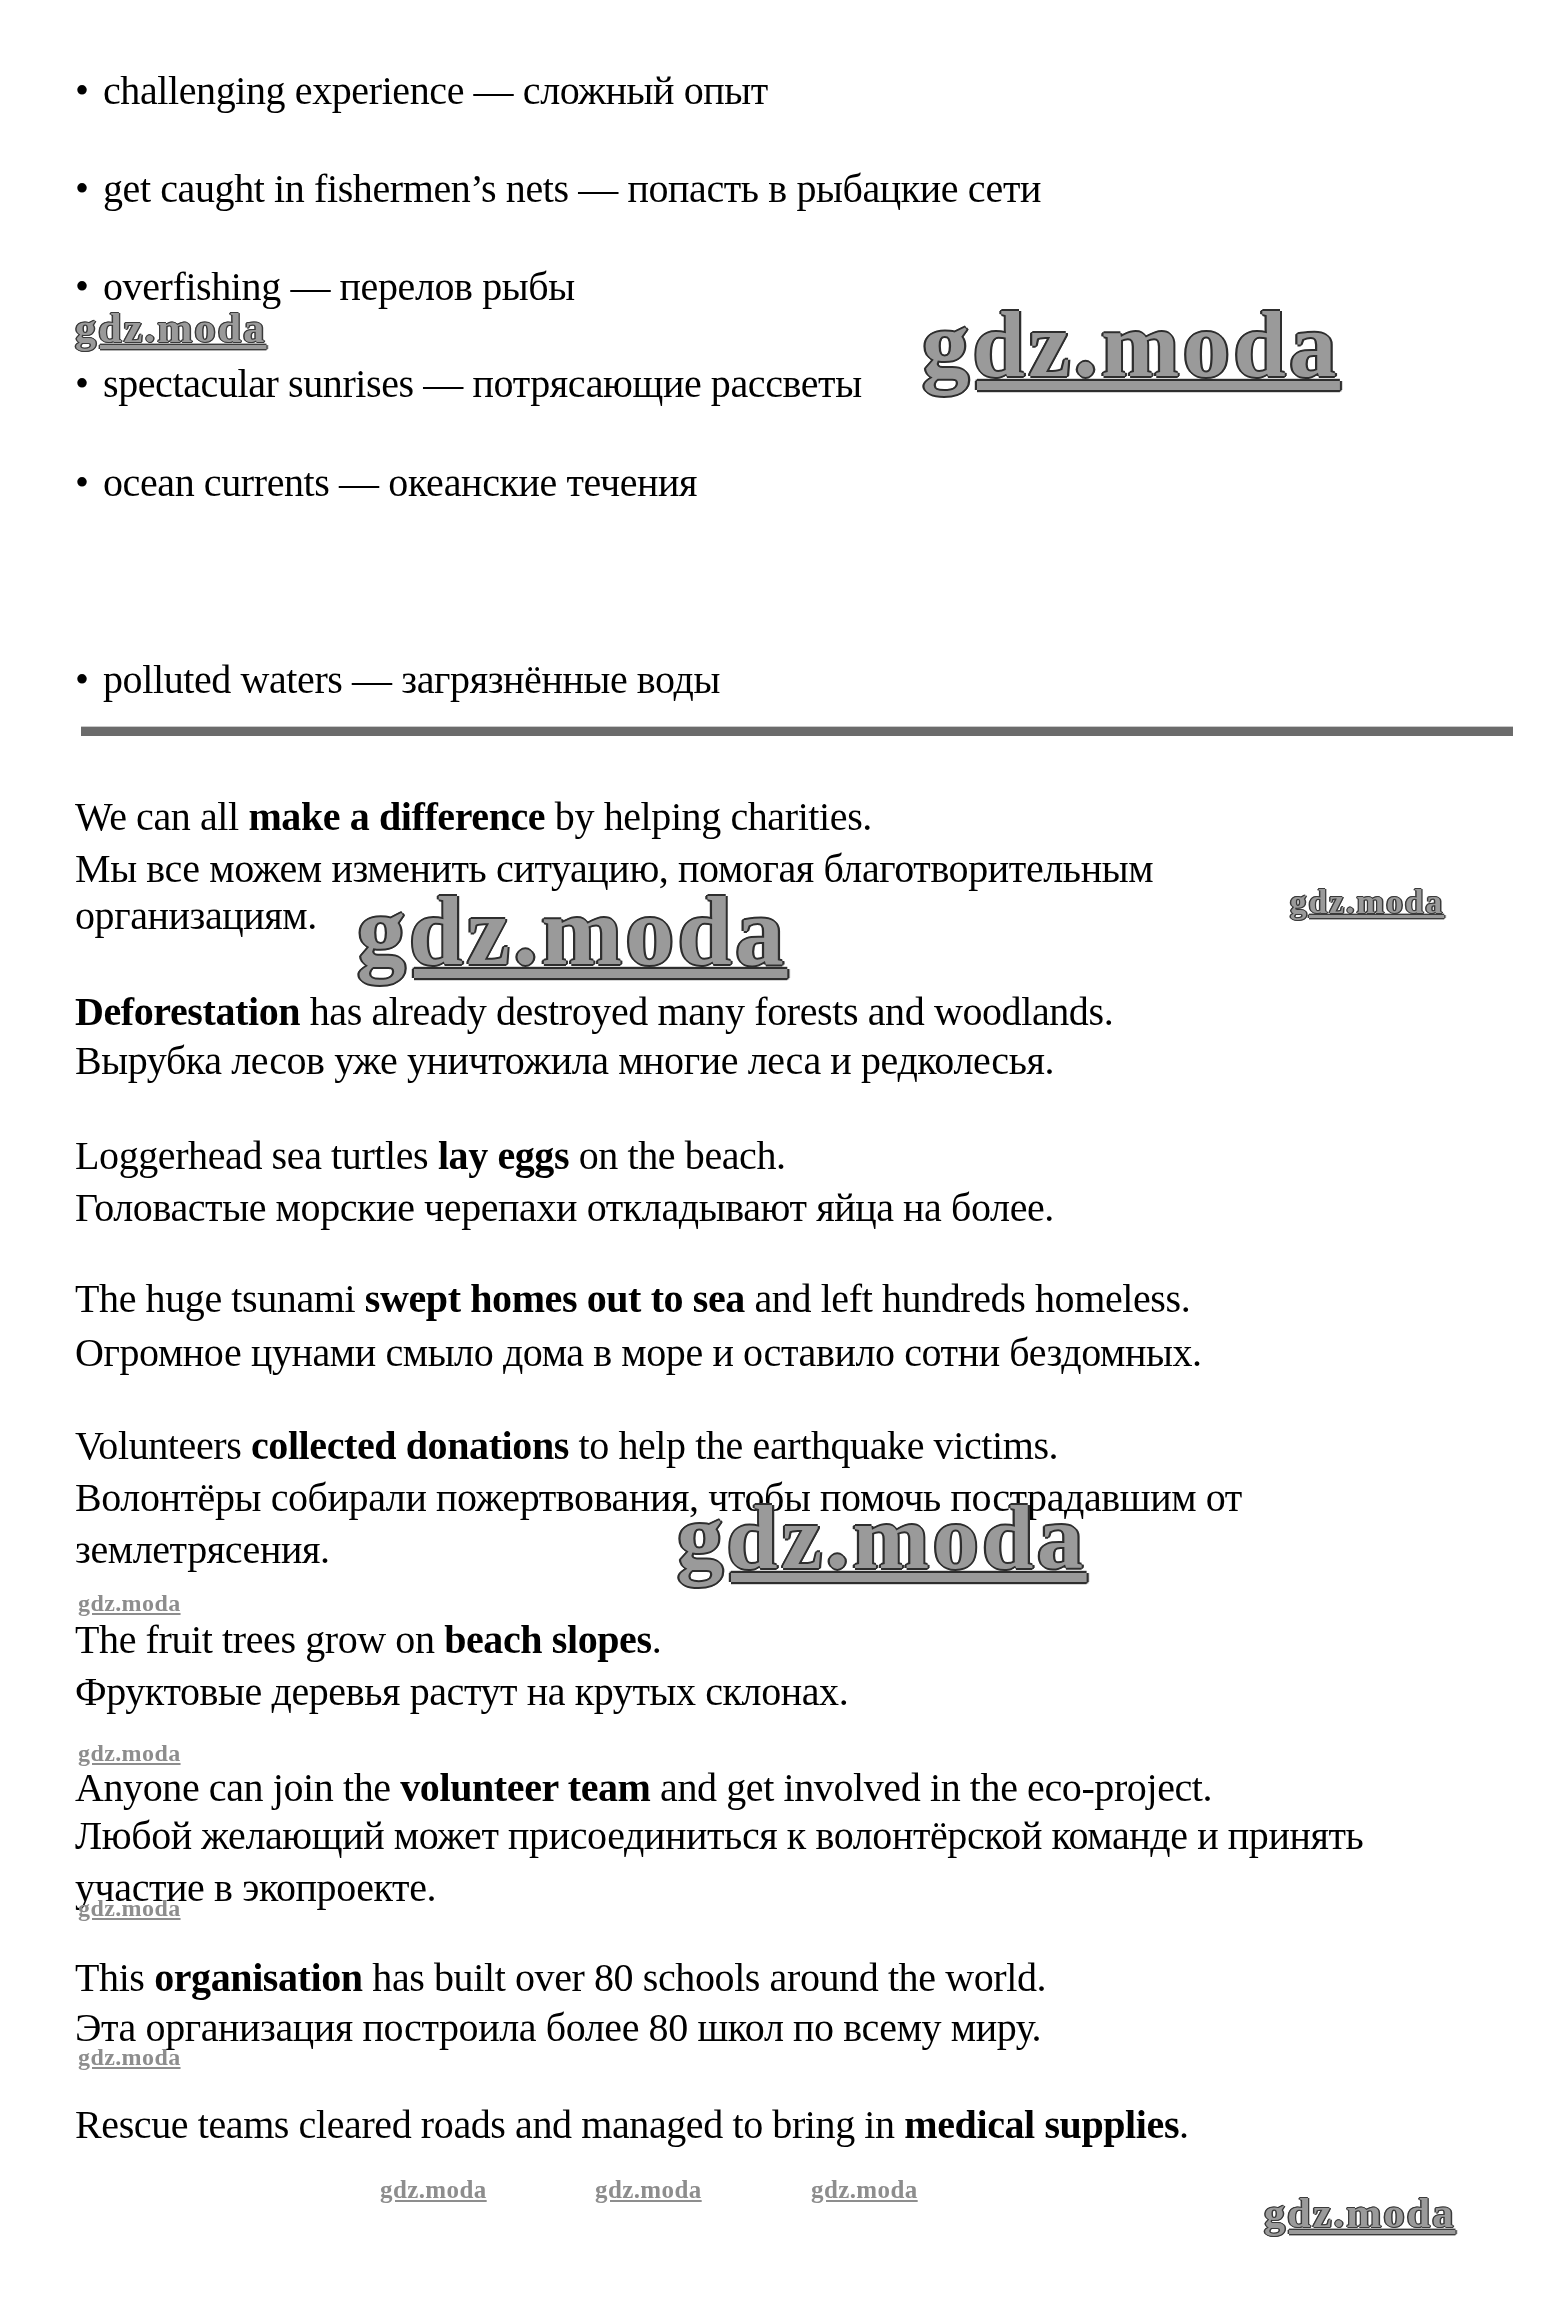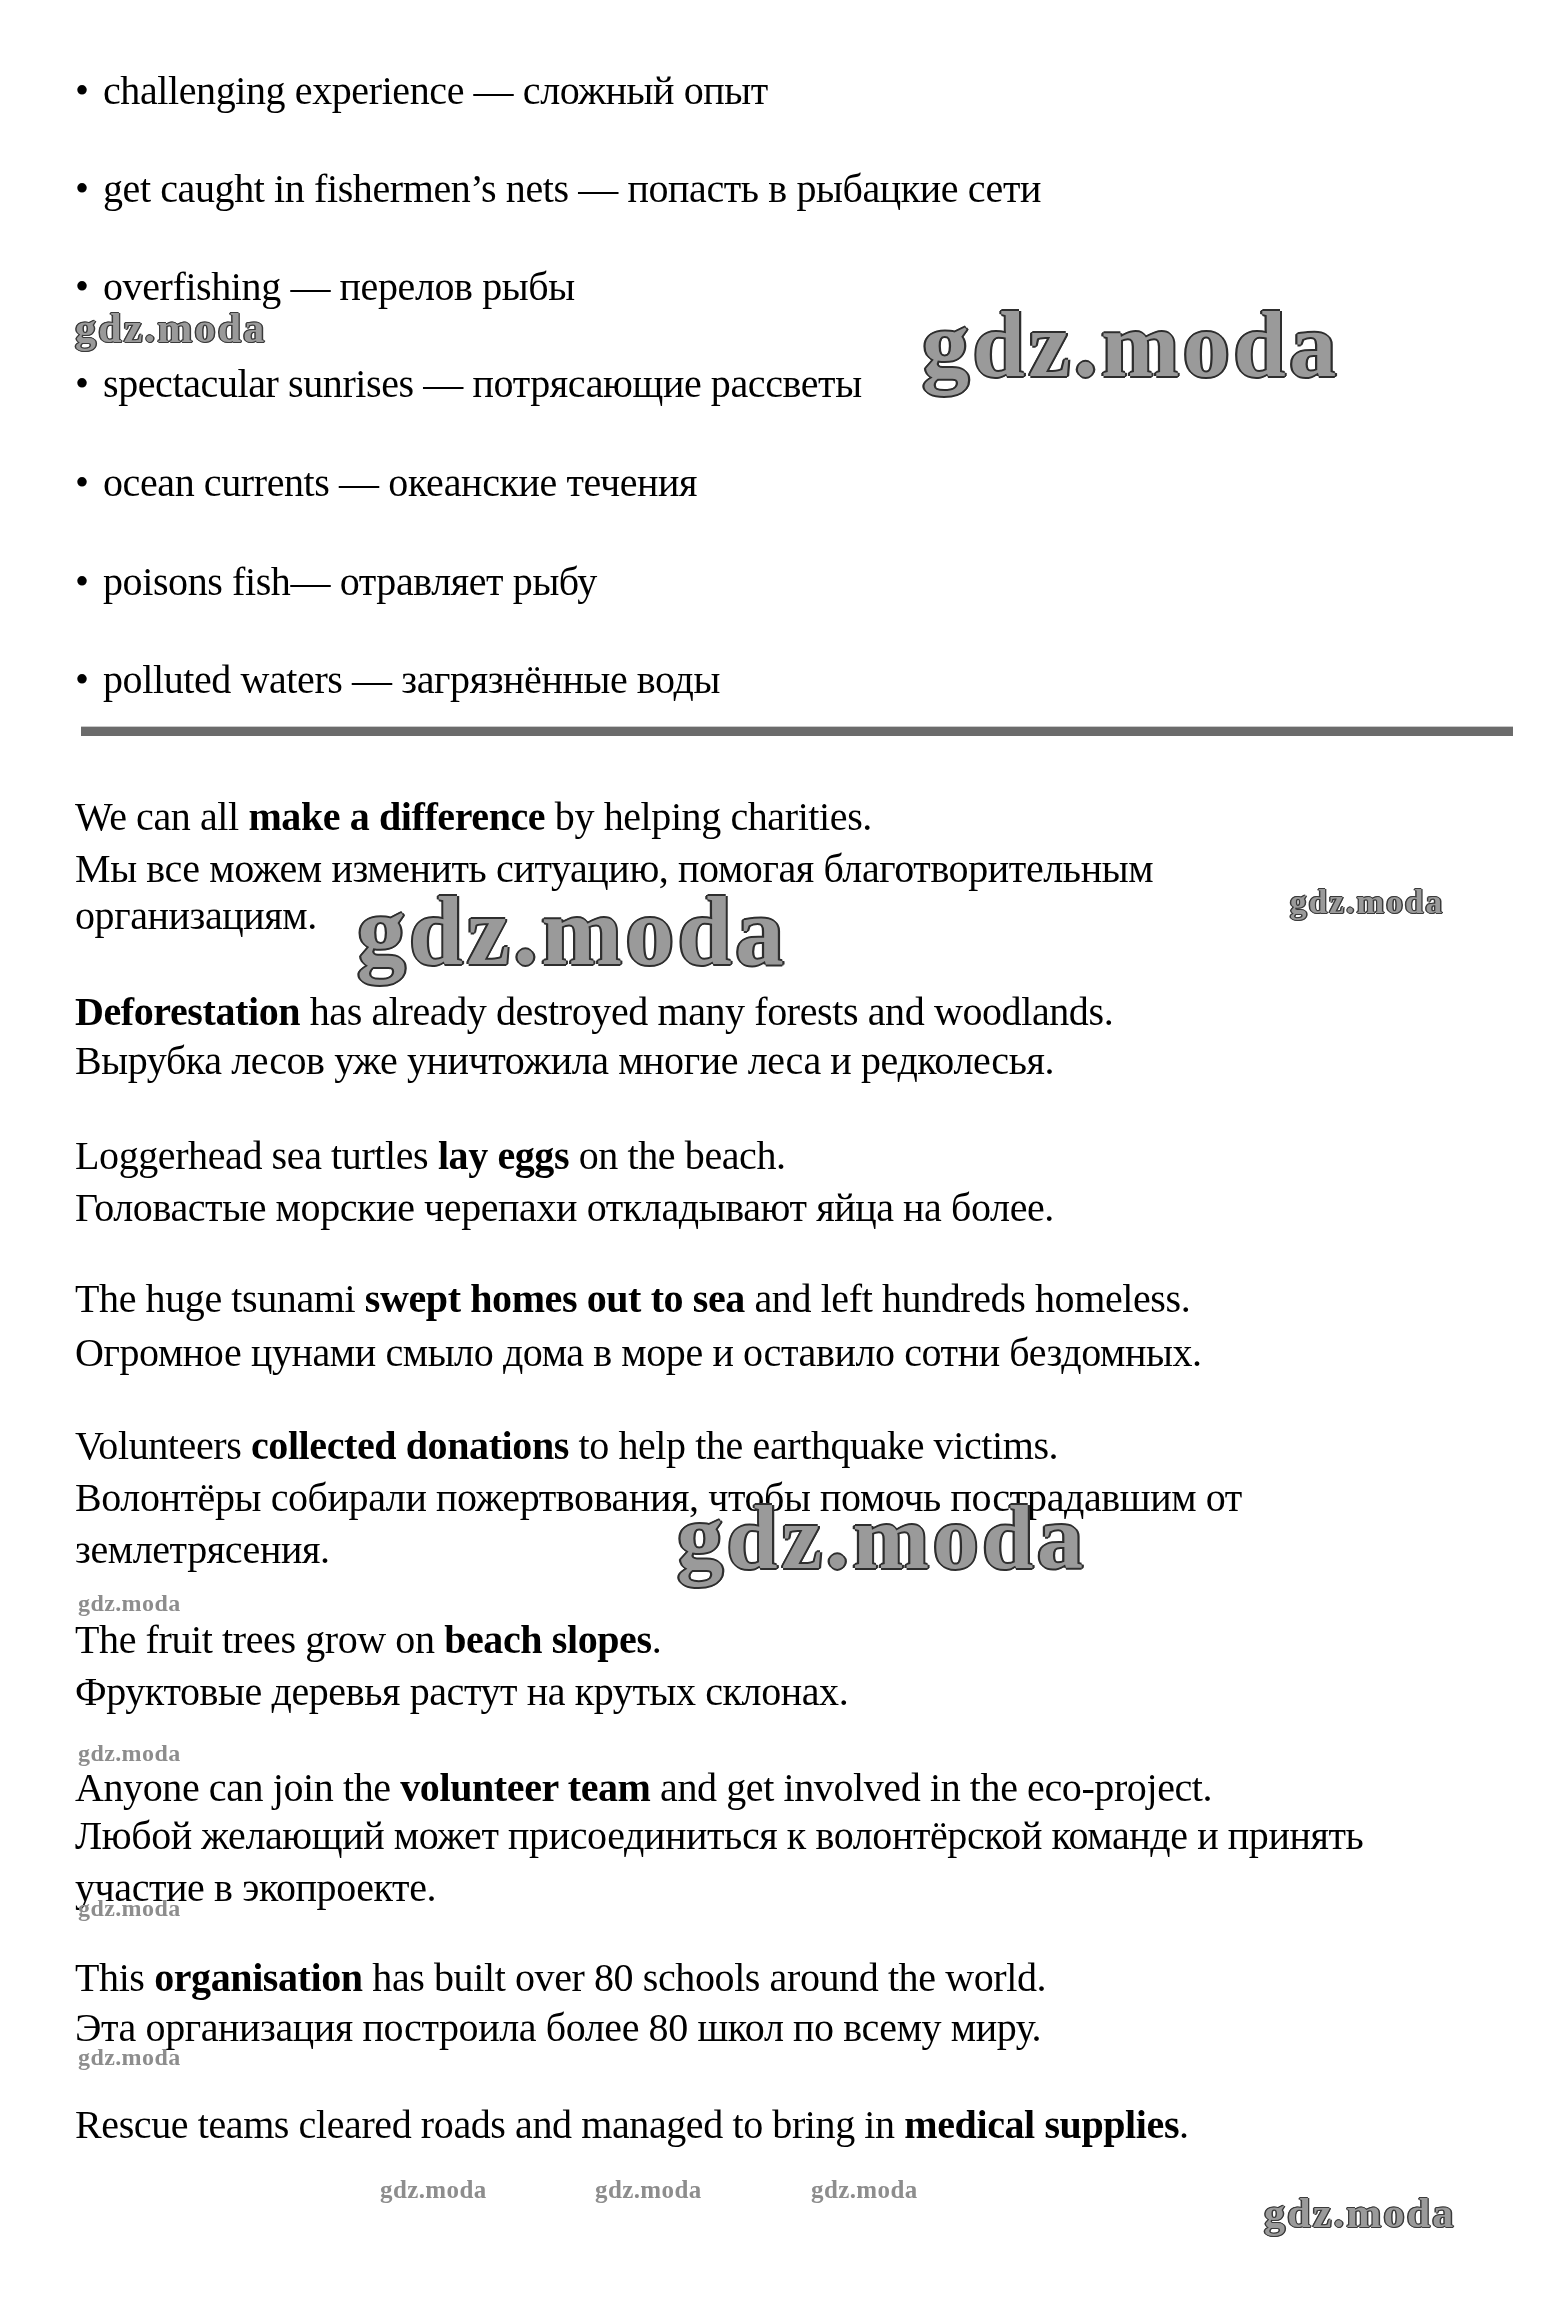--- a/index.html
+++ b/index.html
@@ -33,20 +33,21 @@
     height:9.4px;
     background:#6b6b6b;
     border-top:1.4px solid #c9c9c9;
   }
   .wm{
     position:absolute;
     font-family:"Liberation Serif","DejaVu Serif",serif;
     font-weight:bold;
     white-space:nowrap;
     line-height:1;
+    text-decoration:underline;
   }
   .wm-sketch{
     color:#9a9a9a;
     text-shadow:
       1.4px 0 0 #3a3a3a, -1.4px 0 0 #3a3a3a,
       0 1.4px 0 #3a3a3a, 0 -1.4px 0 #3a3a3a,
       0.7px 0.7px 0 #3a3a3a, -0.7px -0.7px 0 #3a3a3a;
     letter-spacing:2.2px;
   }
   .wm-big{
@@ -64,21 +65,20 @@
 </head>
 <body>
 
 <div class="page">
 
   <div class="line" style="top:68px"><span class="bullet">•</span><span>challenging experience — сложный опыт</span></div>
   <div class="line" style="top:166px"><span class="bullet">•</span><span>get caught in fishermen’s nets — попасть в рыбацкие сети</span></div>
   <div class="line" style="top:264px"><span class="bullet">•</span><span>overfishing — перелов рыбы</span></div>
   <div class="line" style="top:361px"><span class="bullet">•</span><span>spectacular sunrises — потрясающие рассветы</span></div>
   <div class="line" style="top:460px"><span class="bullet">•</span><span>ocean currents — океанские течения</span></div>
-  <div class="line" style="top:559px"><span class="bullet">•</span><span>poisons fish— отравляет рыбу</span></div>
   <div class="line" style="top:657px"><span class="bullet">•</span><span>polluted waters — загрязнённые воды</span></div>
 
   <div class="divider"></div>
 
   <div class="line" style="top:794px"><span>We can all </span><b>make a difference</b><span> by helping charities.</span></div>
   <div class="line" style="top:846px">Мы все можем изменить ситуацию, помогая благотворительным</div>
   <div class="line" style="top:893px">организациям.</div>
 
   <div class="line" style="top:989px"><span></span><b>Deforestation</b><span> has already destroyed many forests and woodlands.</span></div>
   <div class="line" style="top:1038px">Вырубка лесов уже уничтожила многие леса и редколесья.</div>

